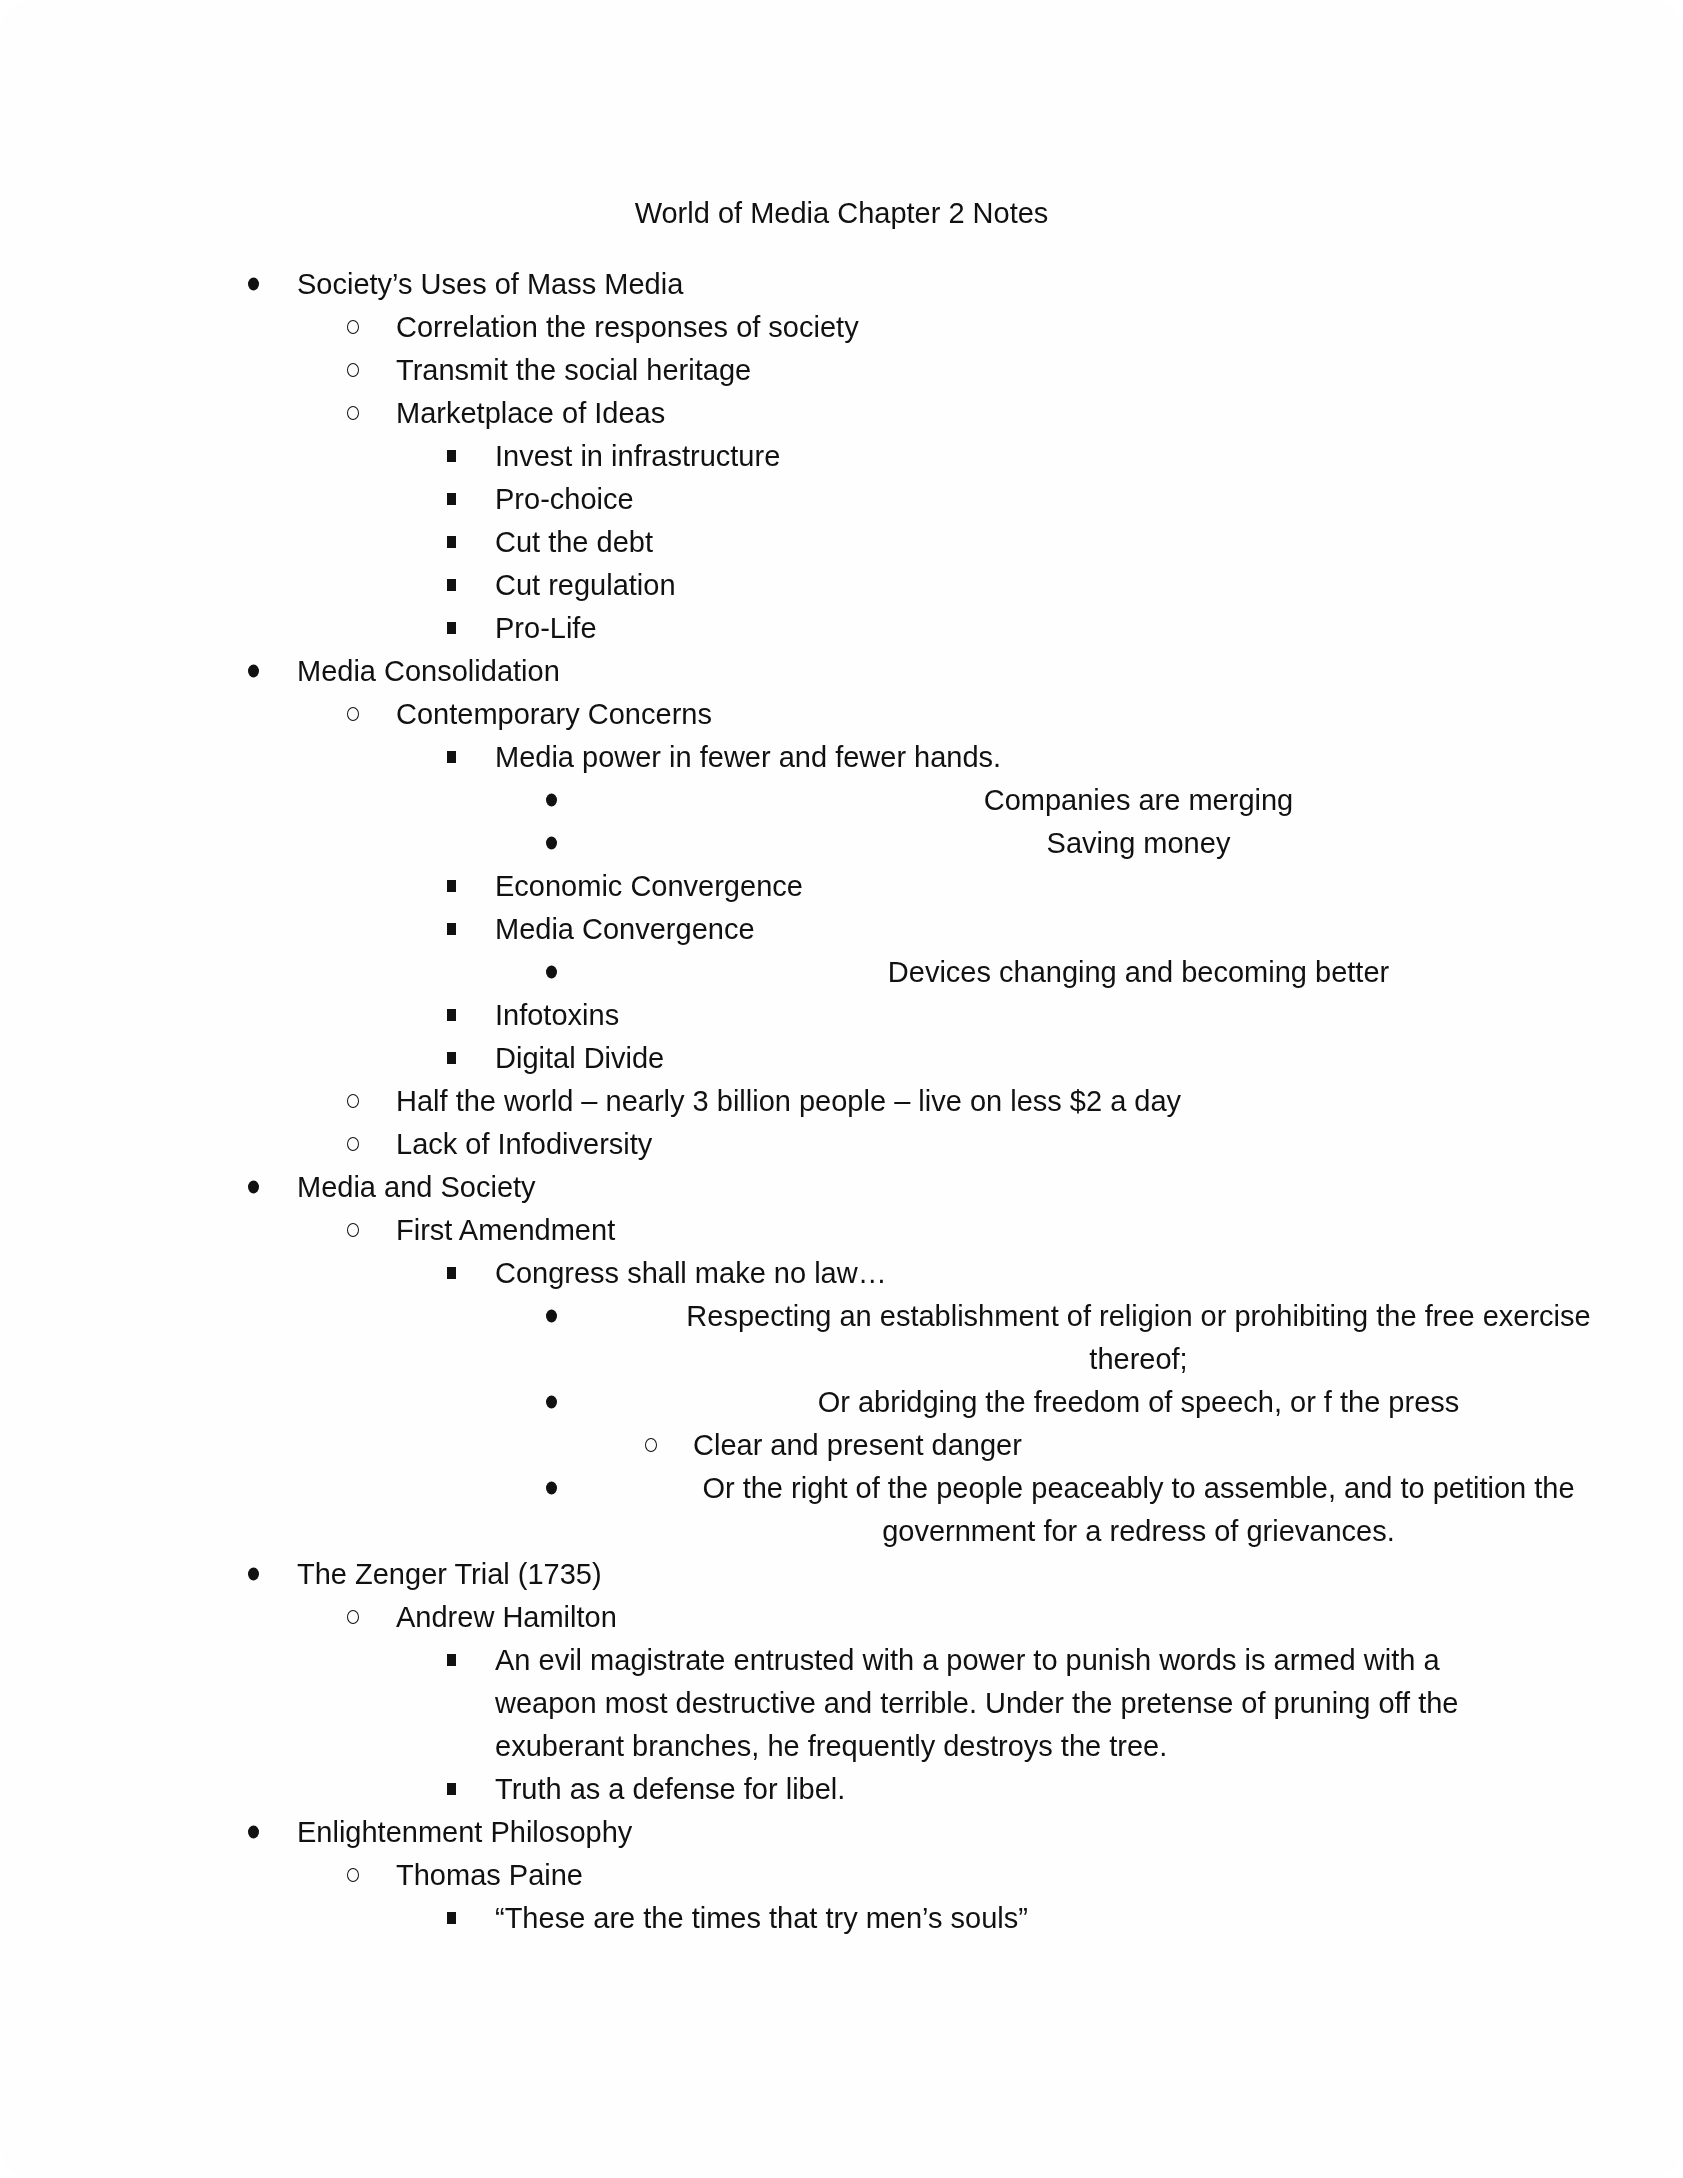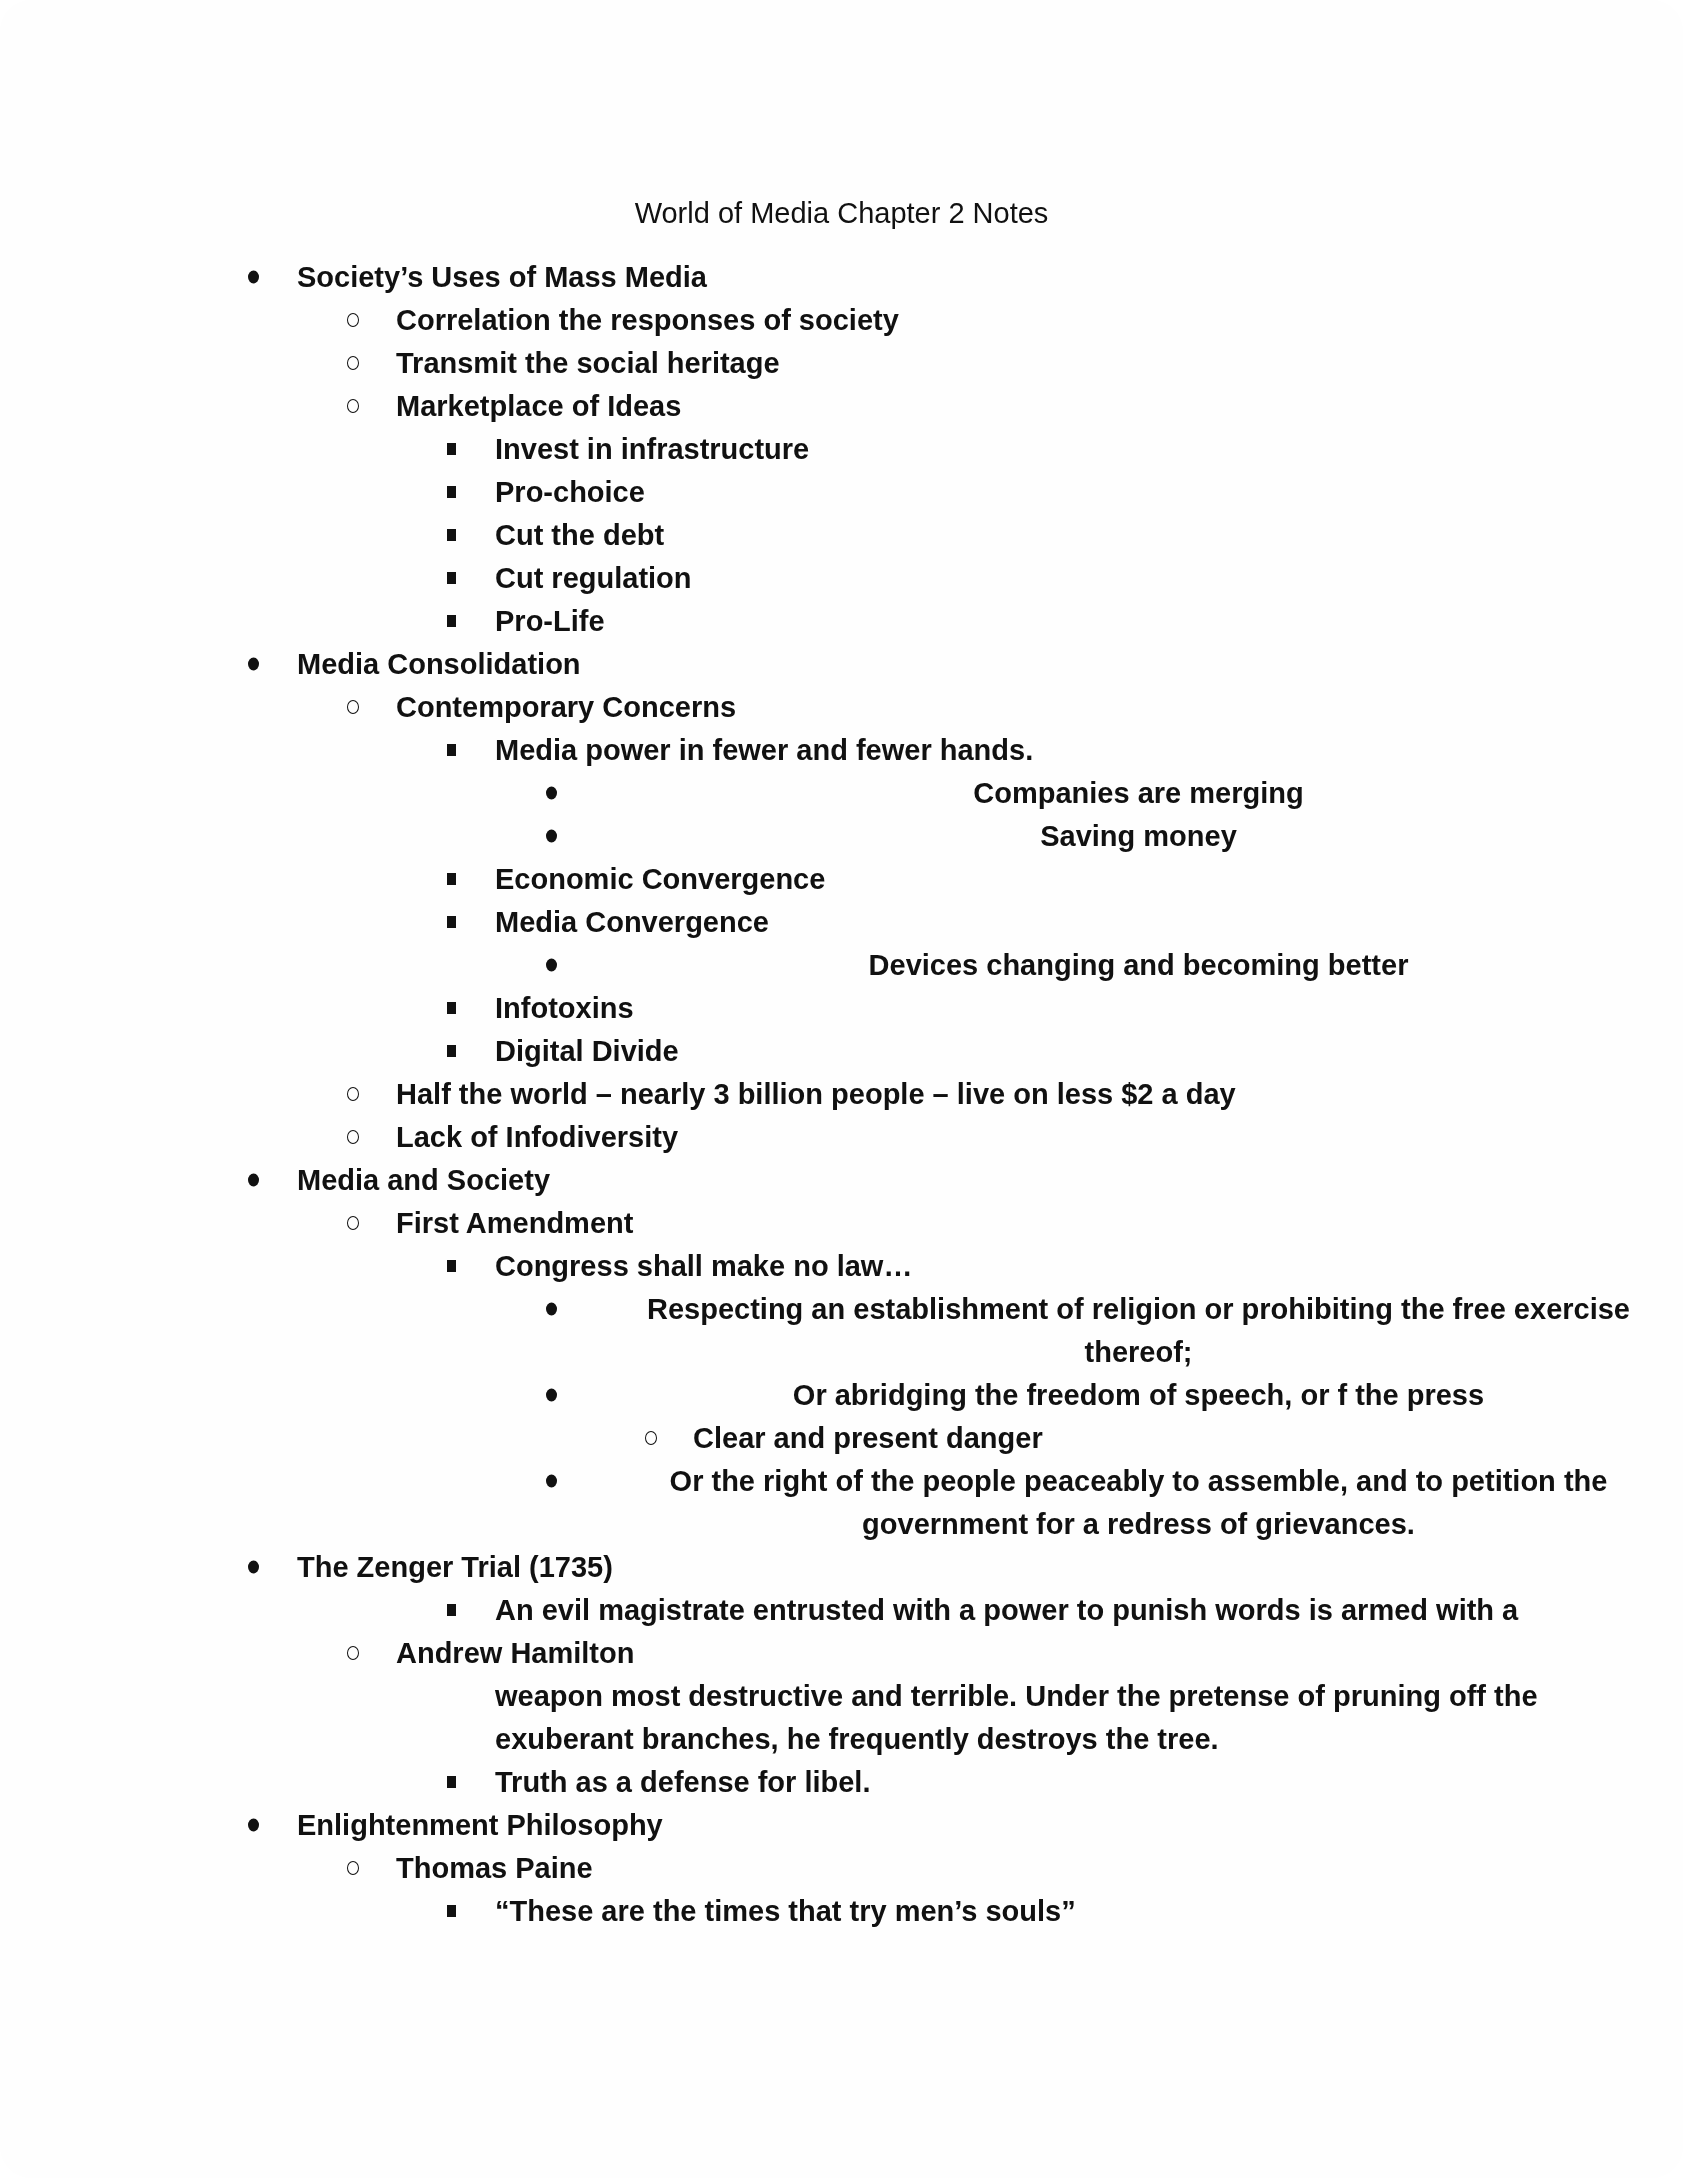--- a/index.html
+++ b/index.html
@@ -18,24 +18,23 @@
     position: absolute;
     top: 191px;
     left: 0;
     width: 100%;
     text-align: center;
     line-height: 44px;
     white-space: nowrap;
   }
   .notes-list {
     position: absolute;
-    top: 256px;
+    top: 263px;
     left: 0;
     width: 100%;
-    font-weight: bold;
   }
   .row {
     position: relative;
     height: 43px;
     line-height: 43px;
     white-space: nowrap;
   }
   .lvl-1 { padding-left: 297px; }
   .lvl-2 { padding-left: 396px; }
   .lvl-3 { padding-left: 495px; }
@@ -88,22 +87,22 @@
       <div class="row lvl-1"><span class="bullet disc"></span><span class="txt">Media and Society</span></div>
       <div class="row lvl-2"><span class="bullet circle"></span><span class="txt">First Amendment</span></div>
       <div class="row lvl-3"><span class="bullet square"></span><span class="txt">Congress shall make no law…</span></div>
       <div class="row lvl-4"><span class="bullet disc"></span><span class="txt">Respecting an establishment of religion or prohibiting the free exercise</span></div>
       <div class="row lvl-4"><span class="txt">thereof;</span></div>
       <div class="row lvl-4"><span class="bullet disc"></span><span class="txt">Or abridging the freedom of speech, or f the press</span></div>
       <div class="row lvl-5"><span class="bullet circle"></span><span class="txt">Clear and present danger</span></div>
       <div class="row lvl-4"><span class="bullet disc"></span><span class="txt">Or the right of the people peaceably to assemble, and to petition the</span></div>
       <div class="row lvl-4"><span class="txt">government for a redress of grievances.</span></div>
       <div class="row lvl-1"><span class="bullet disc"></span><span class="txt">The Zenger Trial (1735)</span></div>
+      <div class="row lvl-2"><span class="bullet circle"></span><span class="txt">Andrew Hamilton</span></div>
       <div class="row lvl-3"><span class="bullet square"></span><span class="txt">An evil magistrate entrusted with a power to punish words is armed with a</span></div>
-      <div class="row lvl-2"><span class="bullet circle"></span><span class="txt">Andrew Hamilton</span></div>
       <div class="row lvl-3"><span class="txt">weapon most destructive and terrible. Under the pretense of pruning off the</span></div>
       <div class="row lvl-3"><span class="txt">exuberant branches, he frequently destroys the tree.</span></div>
       <div class="row lvl-3"><span class="bullet square"></span><span class="txt">Truth as a defense for libel.</span></div>
       <div class="row lvl-1"><span class="bullet disc"></span><span class="txt">Enlightenment Philosophy</span></div>
       <div class="row lvl-2"><span class="bullet circle"></span><span class="txt">Thomas Paine</span></div>
       <div class="row lvl-3"><span class="bullet square"></span><span class="txt">“These are the times that try men’s souls”</span></div>
     </div>
 </div>
 
 

